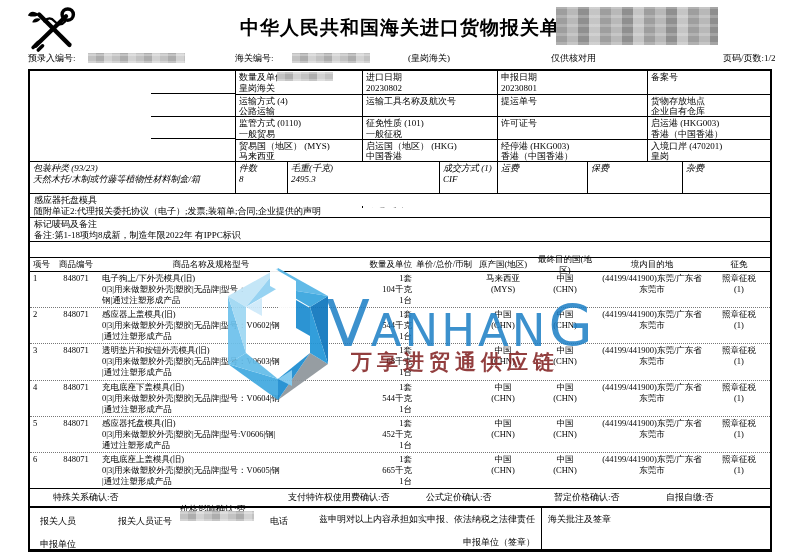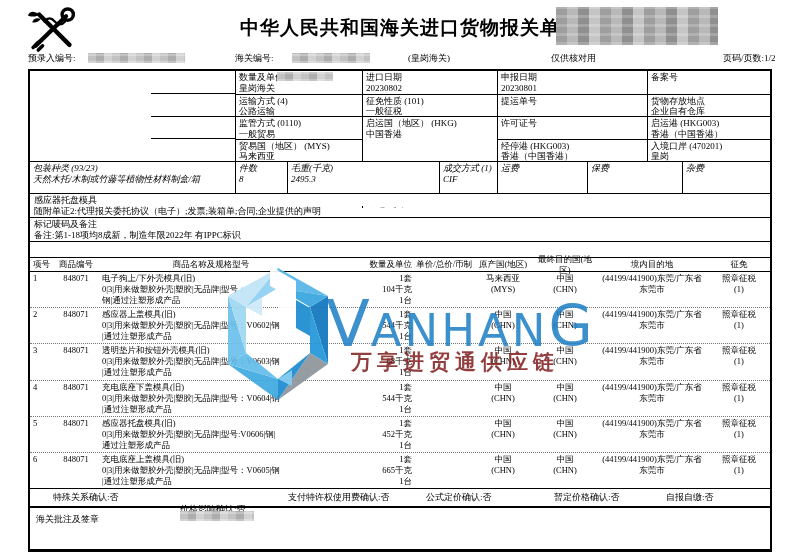--- a/index.html
+++ b/index.html
@@ -130,20 +130,21 @@
         <div class="cell ml">运输方式 (4)
 公路运输</div>
         <div class="cell ml">监管方式 (0110)
 一般贸易</div>
         <div class="cell ml">贸易国（地区） (MYS)
 马来西亚</div>
       </div>
       <div class="col col3">
         <div class="cell ml">进口日期
 20230802</div>
+        <div class="cell ml">运输工具名称及航次号</div>
         <div class="cell ml">征免性质 (101)
 一般征税</div>
         <div class="cell ml">启运国（地区） (HKG)
 中国香港</div>
       </div>
       <div class="col col4">
         <div class="cell ml">申报日期
 20230801</div>
         <div class="cell ml">提运单号</div>
         <div class="cell ml">许可证号</div>
@@ -320,20 +321,28 @@
     <div class="confrow">
       <span style="left:23px;">特殊关系确认:否</span>
       <span style="left:150px;margin-top:12px;">价格影响确认:否</span>
       <span style="left:258px;">支付特许权使用费确认:否</span>
       <span style="left:396px;">公式定价确认:否</span>
       <span style="left:524px;">暂定价格确认:否</span>
       <span style="left:636px;">自报自缴:否</span>
     </div>
 
     <div class="footer">
+      <div class="fleft">
+        <span style="left:10px;top:8px;">报关人员</span>
+        <span style="left:88px;top:8px;">报关人员证号</span>
+        <span style="left:240px;top:8px;">电话</span>
+        <span style="right:6px;top:6px;">兹申明对以上内容承担如实申报、依法纳税之法律责任</span>
+        <span style="right:6px;top:29px;">申报单位（签章）</span>
+        <span style="left:10px;top:31px;">申报单位</span>
+      </div>
       <div class="fright">
         <span style="left:6px;top:6px;">海关批注及签章</span>
       </div>
     </div>
   </div>
 
   <div class="redact" style="left:277px;top:72px;width:56px;height:9px;"></div>
   <div class="redact" style="left:180px;top:511px;width:74px;height:10px;"></div>
 
   <div class="wm">

